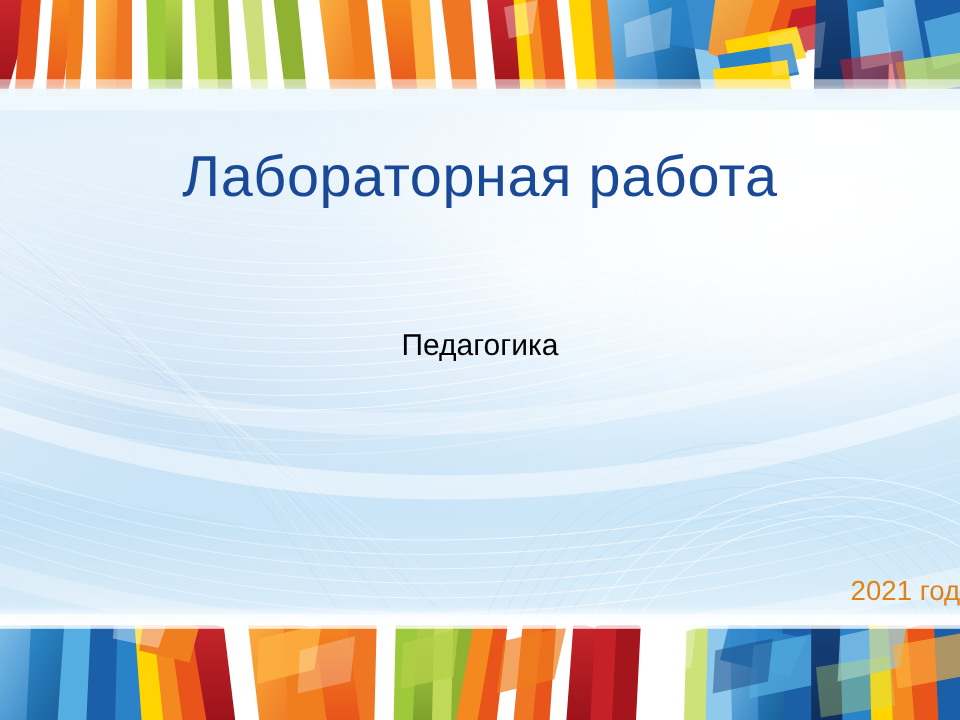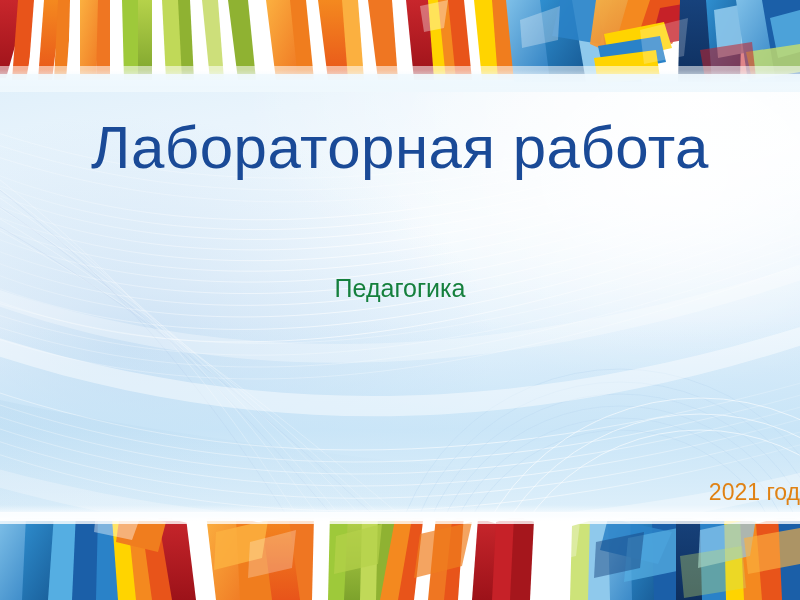--- a/index.html
+++ b/index.html
@@ -78,36 +78,36 @@
     width: 800px; height: 16px;
     background: linear-gradient(to bottom, rgba(244,251,254,0.0) 0%, rgba(250,253,255,0.9) 60%, #ffffff 100%);
   }
 
   
   .title {
     position: absolute;
     left: 0; top: 113px;
     width: 800px;
     text-align: center;
-    font-size: 60px;
+    font-size: 48px;
     line-height: 70px;
     font-weight: 400;
     color: #1a4a97;
     letter-spacing: 0.5px;
     white-space: nowrap;
   }
   .subtitle {
     position: absolute;
     left: 0; top: 272px;
     width: 800px;
     text-align: center;
     font-size: 25px;
     line-height: 32px;
     font-weight: 400;
-    color: #15803d;
+    color: #000000;
   }
   .year {
     position: absolute;
     left: 0; top: 477px;
     width: 800px;
     text-align: right;
     font-size: 23px;
     line-height: 30px;
     font-weight: 400;
     color: #e08214;

